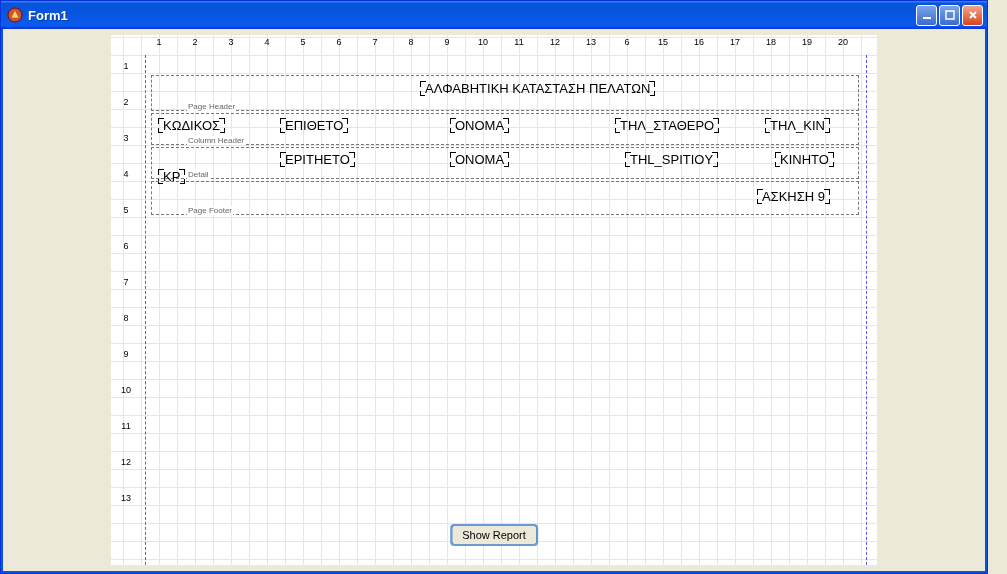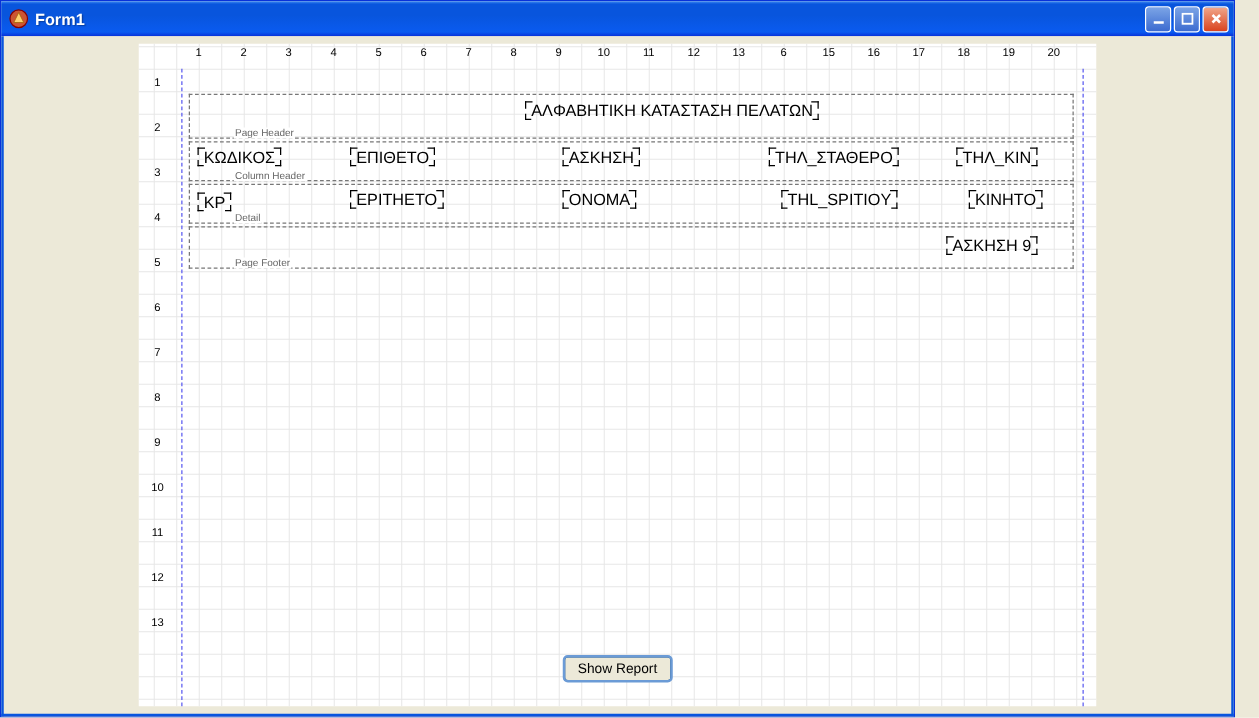--- a/index.html
+++ b/index.html
@@ -251,28 +251,28 @@
         <div class="field" style="left:270px; top:4px;">
           <span>ΑΛΦΑΒΗΤΙΚΗ ΚΑΤΑΣΤΑΣΗ ΠΕΛΑΤΩΝ</span>
           <span class="bl"></span><span class="br"></span>
         </div>
         <div class="band-label">Page Header</div>
       </div>
 
       <div class="band" style="left:40px; right:18px; top:78px; height:32px;">
         <div class="field" style="left:8px; top:3px;"><span>ΚΩΔΙΚΟΣ</span><span class="bl"></span><span class="br"></span></div>
         <div class="field" style="left:130px; top:3px;"><span>ΕΠΙΘΕΤΟ</span><span class="bl"></span><span class="br"></span></div>
-        <div class="field" style="left:300px; top:3px;"><span>ΑΣΚΗΣΗ</span><span class="bl"></span><span class="br"></span></div>
+        <div class="field" style="left:300px; top:3px;"><span>ΟΝΟΜΑ</span><span class="bl"></span><span class="br"></span></div>
         <div class="field" style="left:465px; top:3px;"><span>ΤΗΛ_ΣΤΑΘΕΡΟ</span><span class="bl"></span><span class="br"></span></div>
         <div class="field" style="left:615px; top:3px;"><span>ΤΗΛ_ΚΙΝ</span><span class="bl"></span><span class="br"></span></div>
         <div class="band-label">Column Header</div>
       </div>
 
       <div class="band" style="left:40px; right:18px; top:112px; height:32px;">
-        <div class="field" style="left:8px; top:5px;"><span>KP</span><span class="bl"></span><span class="br"></span></div>
+        <div class="field" style="left:8px; top:20px;"><span>KP</span><span class="bl"></span><span class="br"></span></div>
         <div class="field" style="left:130px; top:3px;"><span>EPITHETO</span><span class="bl"></span><span class="br"></span></div>
         <div class="field" style="left:300px; top:3px;"><span>ONOMA</span><span class="bl"></span><span class="br"></span></div>
         <div class="field" style="left:475px; top:3px;"><span>THL_SPITIOY</span><span class="bl"></span><span class="br"></span></div>
         <div class="field" style="left:625px; top:3px;"><span>KINHTO</span><span class="bl"></span><span class="br"></span></div>
         <div class="band-label">Detail</div>
       </div>
 
       <div class="band" style="left:40px; right:18px; top:146px; height:34px;">
         <div class="field" style="right:30px; top:6px;"><span>ΑΣΚΗΣΗ 9</span><span class="bl"></span><span class="br"></span></div>
         <div class="band-label">Page Footer</div>

